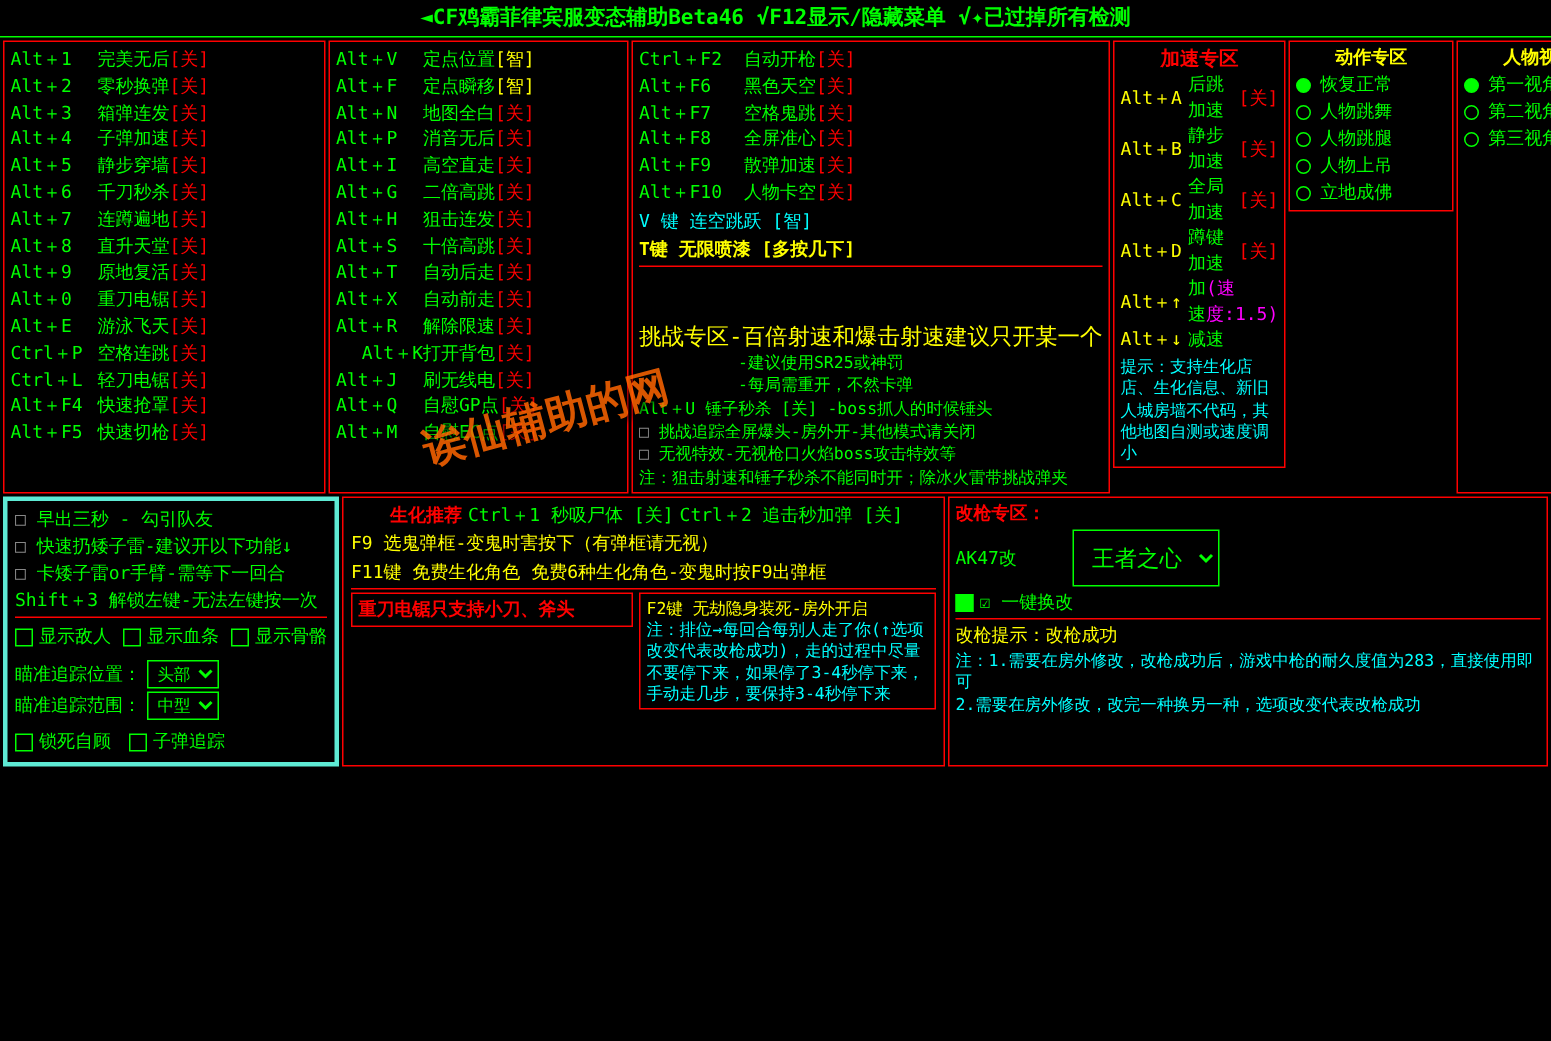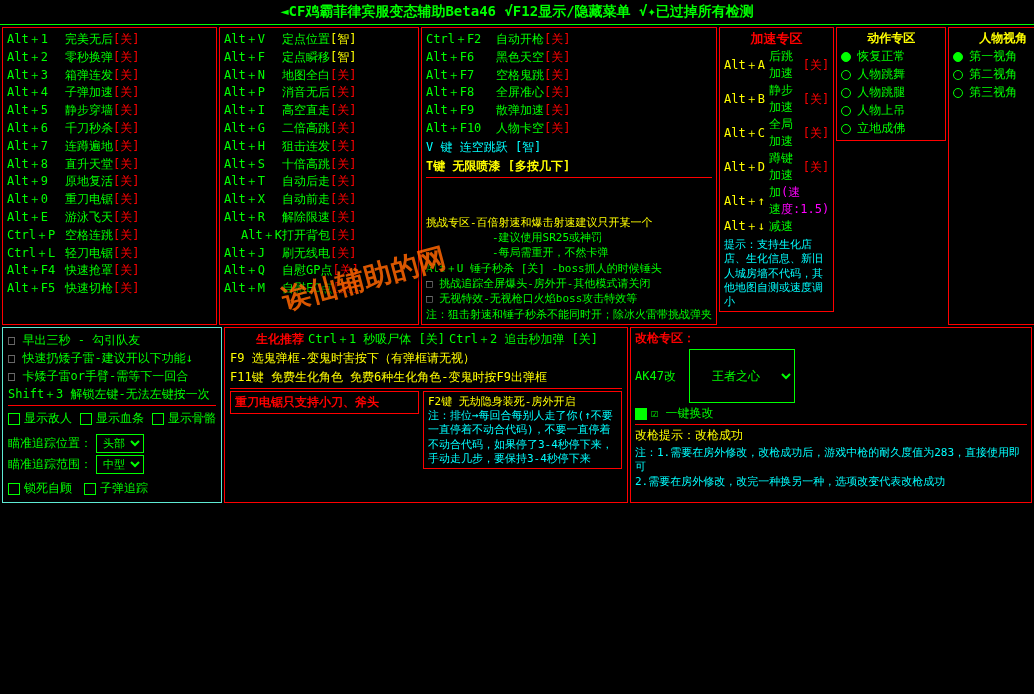--- a/index.html
+++ b/index.html
@@ -146,21 +146,21 @@
       transform: rotate(-15deg);
       pointer-events: none;
       z-index: 10;
       text-shadow: 2px 2px 4px #000;
     }
     .bottom-section {
       display: flex;
       gap: 2px;
     }
     .bottom-left {
-      border: 1px solid #5eead4;
+      border: 3px solid #5eead4;
       padding: 3px 5px;
       min-width: 215px;
       flex-shrink: 0;
     }
     .bottom-mid {
       border: 1px solid #ff0000;
       padding: 3px 5px;
       flex: 1;
     }
     .checkbox-row {
@@ -206,24 +206,25 @@
     .gun-row {
       display: flex;
       align-items: center;
       gap: 4px;
       margin: 2px 0;
     }
     .gun-select {
       background: #000;
       color: #00ff00;
       border: 1px solid #00ff00;
-      font-size: 12px;
+      font-size: 15px;
       font-family: "SimHei", monospace;
-      padding: 18px;
+      padding: 8px;
       min-width: 80px;
+      margin-left: 24px;
     }
     .divider-line {
       border: none;
       border-top: 1px solid #ff0000;
       margin: 2px 0;
     }
     .note-text {
       color: #00ffff;
       font-size: 11px;
       line-height: 1.3;
@@ -440,21 +441,21 @@
           </div>
         </div>
       <div style="margin:2px 0;">
         <span class="v-key-label">V 键  连空跳跃     [智]</span>
       </div>
       <div style="margin:2px 0;">
         <span class="t-key-label">T键  无限喷漆 [多按几下]</span>
       </div>
       <hr class="divider-line">
       <div id="challenge-rows">
-          <div style="color: rgb(255, 255, 0); font-size: 11px; margin-top: 37px;">挑战专区-百倍射速和爆击射速建议只开某一个</div>
+          <div style="color: rgb(255, 255, 0); font-size: 15px; margin-top: 37px;">挑战专区-百倍射速和爆击射速建议只开某一个</div>
           <div style="color: rgb(0, 255, 0); font-size: 11px; line-height: 1.4;">　　　　　　-建议使用SR25或神罚</div>
           <div style="color: rgb(0, 255, 0); font-size: 11px; line-height: 1.4;">　　　　　　-每局需重开，不然卡弹</div>
           <div style="color: rgb(0, 255, 0); font-size: 11px; line-height: 1.4;">Alt＋U  锤子秒杀 [关] -boss抓人的时候锤头</div>
           <div style="color: rgb(0, 255, 0); font-size: 11px; line-height: 1.4;"><span style="color:#888;">□</span> 挑战追踪全屏爆头-房外开-其他模式请关闭</div>
           <div style="color: rgb(0, 255, 0); font-size: 11px; line-height: 1.4;"><span style="color:#888;">□</span> 无视特效-无视枪口火焰boss攻击特效等</div>
           <div style="color: rgb(0, 255, 0); font-size: 11px; line-height: 1.4;">注：狙击射速和锤子秒杀不能同时开；除冰火雷带挑战弹夹</div>
         </div>
     </div>
 
     <div class="col4-area">
@@ -611,21 +612,21 @@
       </div>
       <div style="color:#ffff00; font-size:12px; margin:2px 0;">F9 选鬼弹框-变鬼时害按下（有弹框请无视）</div>
       <div style="color:#ffff00; font-size:12px; margin:2px 0;">F11键  免费生化角色  免费6种生化角色-变鬼时按F9出弹框</div>
       <hr class="divider-line">
       <div style="display:flex; gap:4px;">
         <div style="flex:1;">
           <div style="color:#ff0000; font-weight:bold; border:1px solid #ff0000; padding:2px 4px; margin-bottom:2px;">重刀电锯只支持小刀、斧头</div>
         </div>
         <div style="flex:1; border:1px solid #ff0000; padding:2px 4px;">
           <div style="color:#ffff00; font-size:11px;">F2键 无劫隐身装死-房外开启</div>
-          <div class="note-text">注：排位→每回合每别人走了你(↑不要一直停着不动合代码)，不要一直停着不动合代码，如果停了3-4秒停下来，手动走几步，要保持3-4秒停下来</div>
+          <div class="note-text">注：排位→每回合每别人走了你(↑选项改变代表改枪成功)，走的过程中尽量不要停下来，如果停了3-4秒停下来，手动走几步，要保持3-4秒停下来</div>
         </div>
       </div>
     </div>
 
     <div class="gun-panel">
       <div class="panel-title" style="color:#ff0000; text-align:left;">改枪专区：</div>
       <div class="gun-row">
         <span style="color:#00ff00; min-width:50px;">AK47改</span>
         <select class="gun-select">
           <option>王者之心</option>

